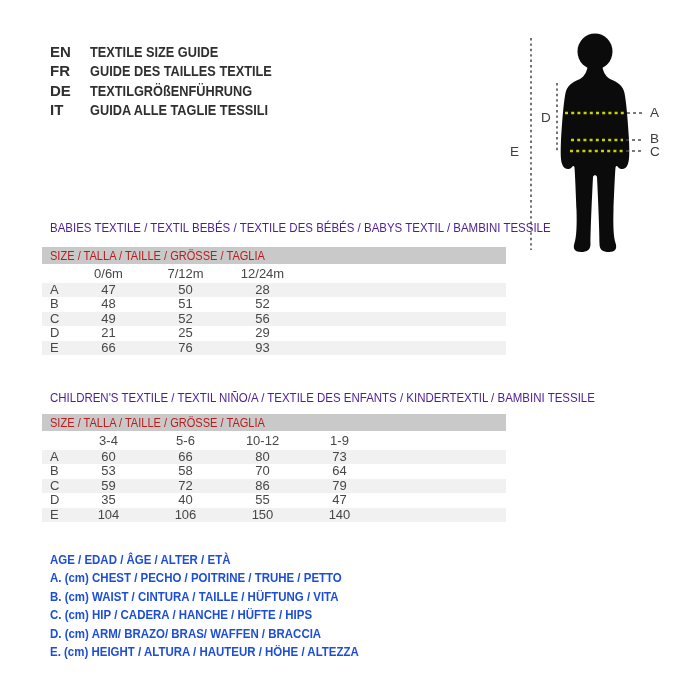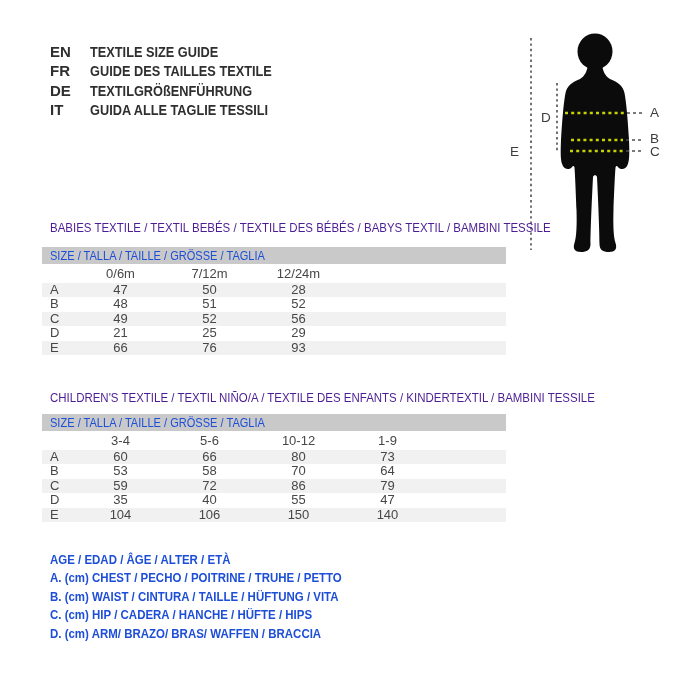--- a/index.html
+++ b/index.html
@@ -13,22 +13,22 @@
   .lang-row{display:flex;height:19.3px;align-items:flex-start;font-size:15px;font-weight:bold;color:#2f2f2f;}
   .lang-code{width:40px;}
   
   .figure{position:absolute;left:495px;top:25px;width:205px;height:235px;}
   .figure svg{position:absolute;left:0;top:0;}
   .fig-label{position:absolute;font-size:13.5px;line-height:14px;color:#3d3d3d;}
   
   .tbl-title{position:absolute;left:50px;font-size:13.5px;font-weight:normal;color:#4c1d95;line-height:14px;}
   
   .size-table{position:absolute;left:42px;width:464px;font-size:13px;color:#474747;}
-  .t-band{height:17px;line-height:17px;background:#c9c9c9;padding-left:8px;color:#1d4ed8;}
-  .t-row{display:flex;height:14.4px;line-height:14.6px;gap:12px;}
+  .t-band{height:17px;line-height:17px;background:#c9c9c9;padding-left:8px;color:#b91c1c;}
+  .t-row{display:flex;height:14.4px;line-height:14.6px;}
   .t-head{height:19px;line-height:19px;}
   .stripe{background:#f1f1f1;}
   .t-label{width:20px;padding-left:8px;}
   .t-val{width:77px;text-align:center;}
   
   .legend{position:absolute;left:50px;top:551px;font-size:13.5px;font-weight:bold;color:#1d4ed8;}
   .legend-line{height:18.4px;line-height:18.4px;}
 </style>
 </head>
 <body>
@@ -179,15 +179,16 @@
         <span class="t-val">140</span>
       </div>
     </div>
 
   <div class="legend">
       <div class="legend-line"><span class="cond">AGE / EDAD / ÂGE / ALTER / ETÀ</span></div>
       <div class="legend-line"><span class="cond">A. (cm) CHEST / PECHO / POITRINE / TRUHE / PETTO</span></div>
       <div class="legend-line"><span class="cond">B. (cm) WAIST / CINTURA / TAILLE / HÜFTUNG / VITA</span></div>
       <div class="legend-line"><span class="cond">C. (cm) HIP / CADERA / HANCHE / HÜFTE / HIPS</span></div>
       <div class="legend-line"><span class="cond">D. (cm) ARM/ BRAZO/ BRAS/ WAFFEN / BRACCIA</span></div>
+      <div class="legend-line"><span class="cond">E. (cm) HEIGHT / ALTURA / HAUTEUR / HÖHE / ALTEZZA</span></div>
     </div>
 
 </div>
 
 </body></html>

